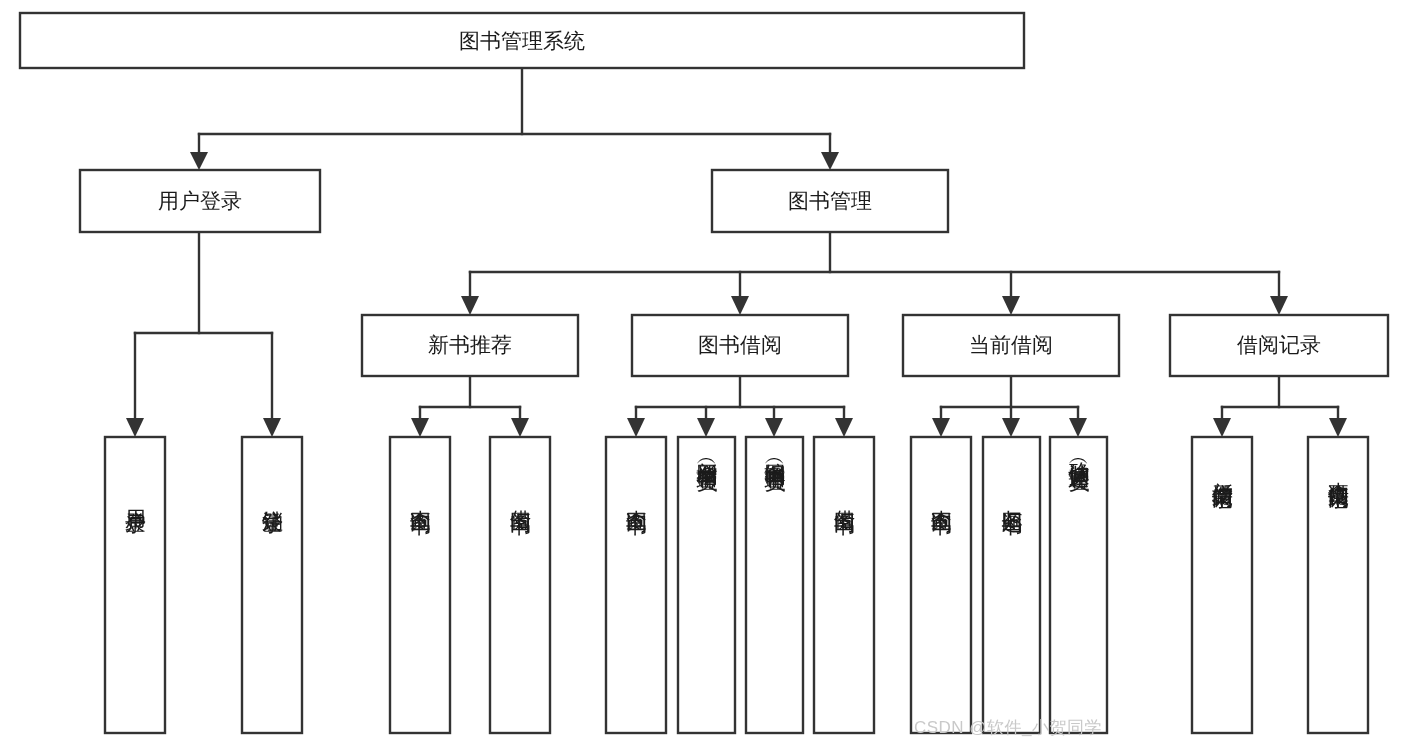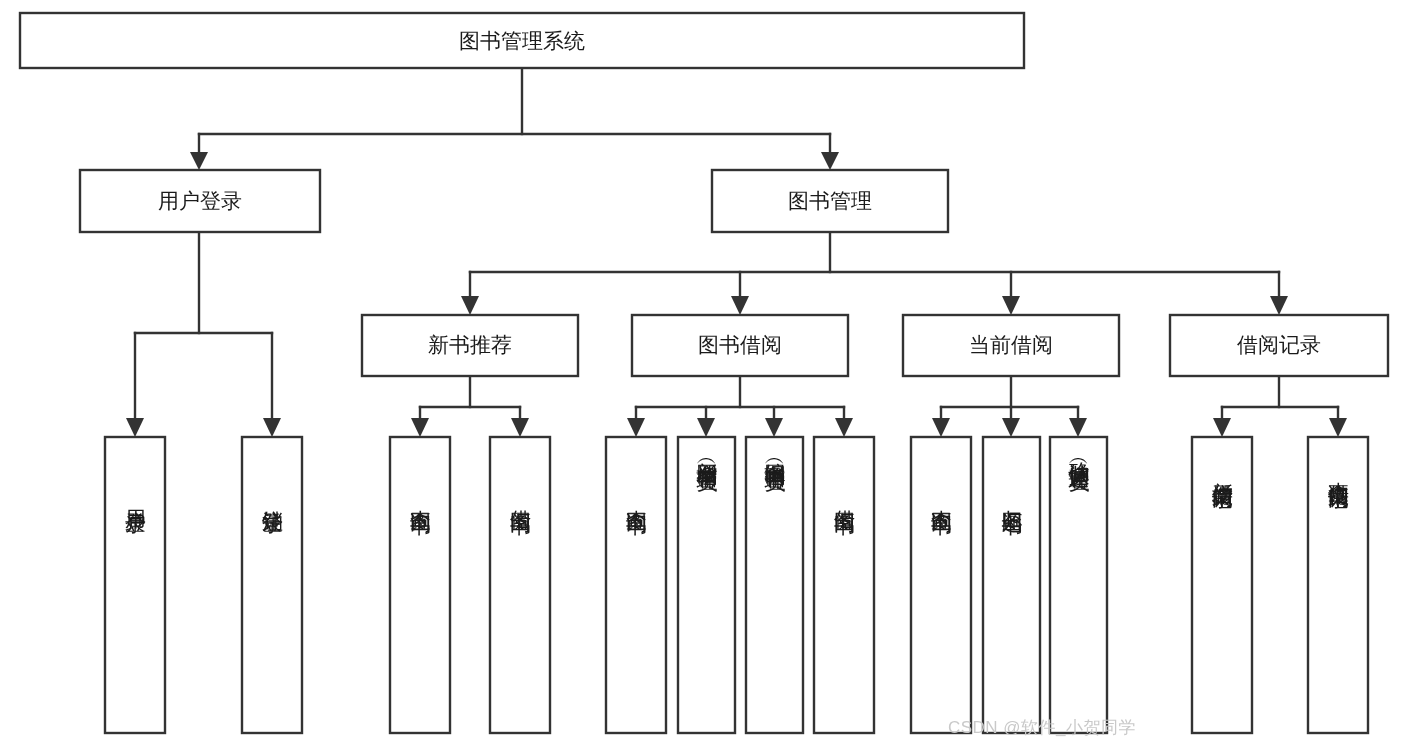--- a/index.html
+++ b/index.html
@@ -11,21 +11,20 @@
     width: 1405px;
     height: 747px;
     font-family: "Liberation Sans", "DejaVu Sans", sans-serif;
     overflow: hidden;
     position: relative;
   }
   #diagram-root {
     position: relative;
     width: 1114px;
     height: 747px;
-    padding-left: 34px;
   }
   svg#tree-svg {
     position: absolute;
     left: 0;
     top: 0;
     width: 1405px;
     height: 747px;
     display: block;
   }
   .node-box {

